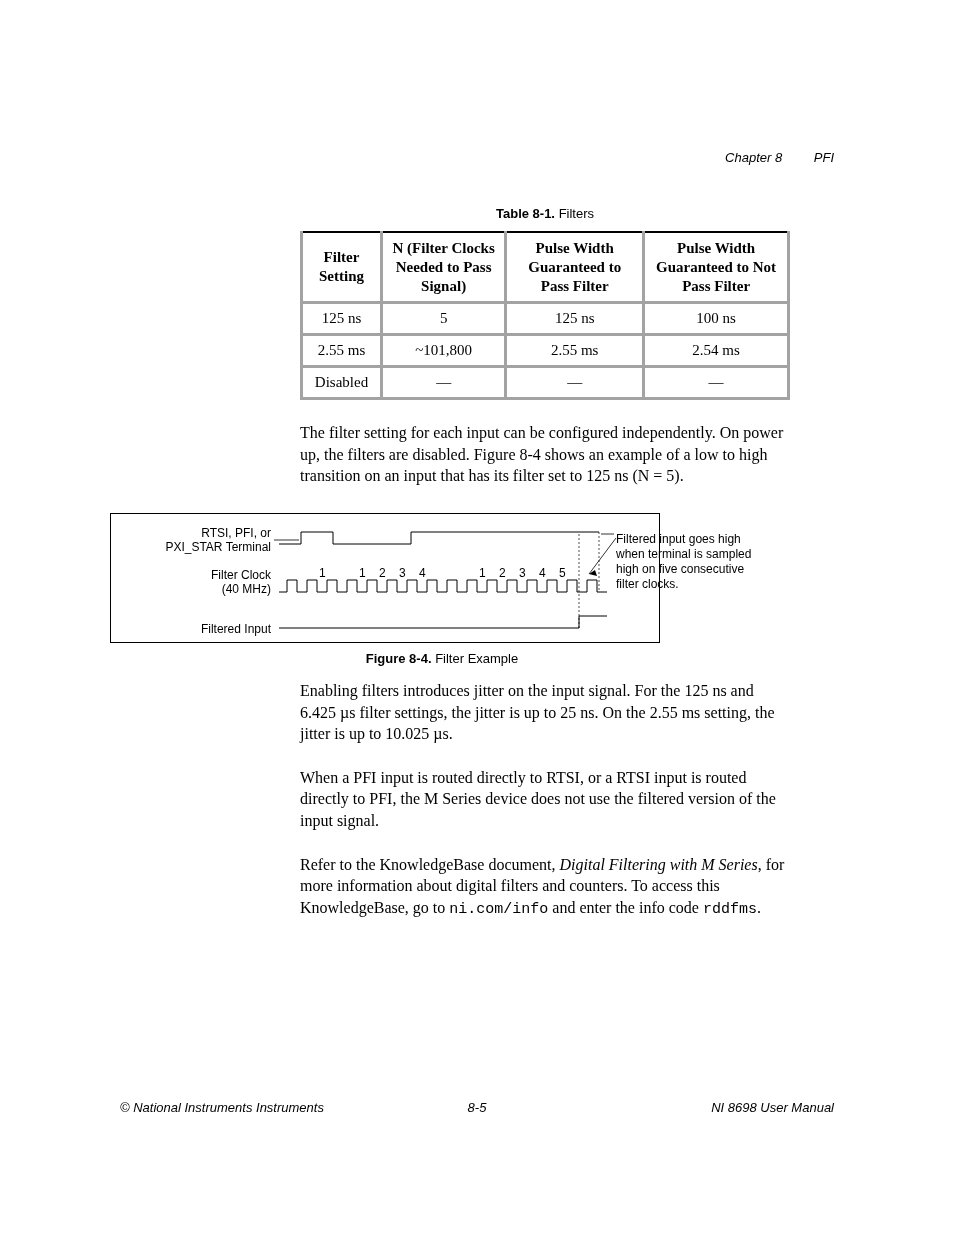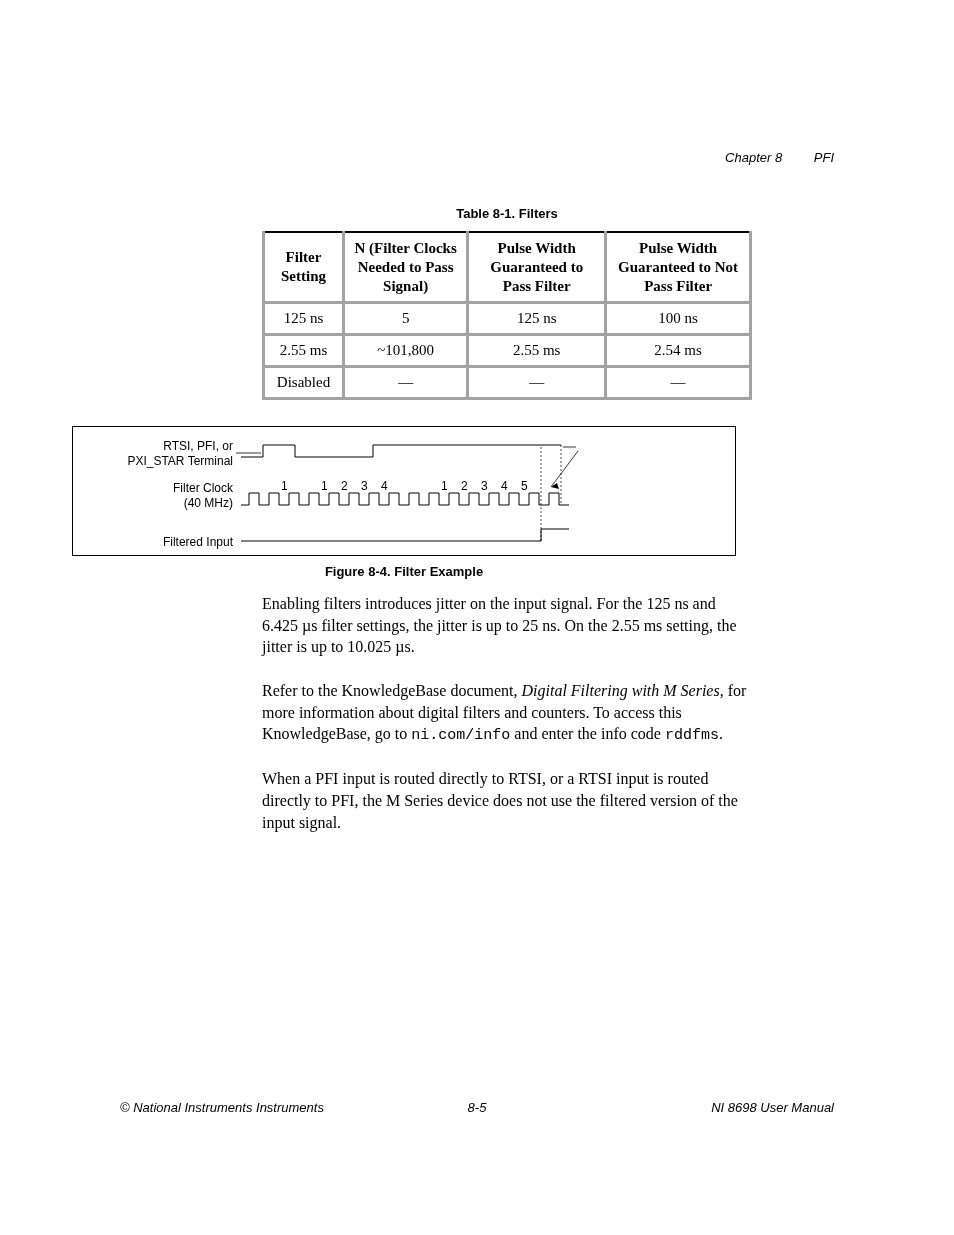--- a/index.html
+++ b/index.html
@@ -12,40 +12,40 @@
     height: 1235px;
     position: relative;
     box-sizing: border-box;
   }
   .page {
     position: absolute;
     left: 0; top: 0;
     width: 954px;
     height: 1235px;
     box-sizing: border-box;
-    padding: 150px 120px 0 72px;
+    padding: 150px 120px 0 110px;
   }
   .chapter-header {
     position: absolute;
     top: 150px;
     right: 120px;
     font-family: Arial, Helvetica, sans-serif;
     font-style: italic;
     font-size: 13px;
     color: #000;
   }
   .chapter-header .title { margin-left: 28px; font-style: italic; }
   .table-caption, .figure-caption {
     text-align: center;
     font-family: Arial, Helvetica, sans-serif;
     font-size: 13px;
     margin: 0 0 10px 0;
   }
   .table-caption .lbl, .figure-caption .lbl { font-weight: bold; }
-  .caption-title { font-weight: bold; }
+  .caption-title { font-weight: normal; }
   .content { margin-top: 56px; }
   .table-wrap { margin-left: 190px; width: 490px; }
   table.filters {
     border-collapse: collapse;
     width: 100%;
     font-size: 15px;
   }
   table.filters th, table.filters td {
     border: 3px solid #a3a3a3;
     padding: 6px 8px;
@@ -65,21 +65,21 @@
     width: 490px;
     font-size: 16px;
     line-height: 1.35;
   }
   .body-paragraph.tight { margin-top: 14px; }
   .mono { font-family: "Courier New", monospace; font-size: 15px; }
   em.title { font-style: italic; }
   .figure-box {
     margin: 26px 8px 8px 0;
     border: 1px solid #000;
-    width: 664px;
+    width: 550px;
     height: 130px;
     position: relative;
     font-family: Arial, Helvetica, sans-serif;
     font-size: 12px;
     box-sizing: border-box;
   }
   .sig-label { position: absolute; text-align: right; line-height: 1.2; }
   .footer {
     position: absolute;
     bottom: 120px;
@@ -149,20 +149,21 @@
           <tr>
             <td>Disabled</td>
             <td>—</td>
             <td>—</td>
             <td>—</td>
           </tr>
         </tbody>
       </table>
     </div>
 
+    <p class="body-paragraph">The filter setting for each input can be configured independently. On power up, the filters are disabled. Figure 8-4 shows an example of a low to high transition on an input that has its filter set to 125 ns (N = 5).</p>
 
     <div class="figure-box">
       <div class="sig-label" style="left:0; top:12px; width:160px;">
         <span>RTSI, PFI, or</span><br>
         <span>PXI_STAR Terminal</span>
       </div>
       <div class="sig-label" style="left:0; top:54px; width:160px;">
         <span>Filter Clock</span><br>
         <span>(40 MHz)</span>
       </div>
@@ -194,32 +195,33 @@
       <span class="tick-num" style="left:248px;">1</span>
       <span class="tick-num" style="left:268px;">2</span>
       <span class="tick-num" style="left:288px;">3</span>
       <span class="tick-num" style="left:308px;">4</span>
       <span class="tick-num" style="left:368px;">1</span>
       <span class="tick-num" style="left:388px;">2</span>
       <span class="tick-num" style="left:408px;">3</span>
       <span class="tick-num" style="left:428px;">4</span>
       <span class="tick-num" style="left:448px;">5</span>
 
+      <div class="right-note">Filtered input goes high when terminal is sampled high on five consecutive filter clocks.</div>
     </div>
 
     <p class="figure-caption" style="width:664px;">
       <span class="lbl">Figure 8-4.</span>
       <span class="caption-title">Filter Example</span>
     </p>
 
     <p class="body-paragraph tight">Enabling filters introduces jitter on the input signal. For the 125 ns and 6.425 µs filter settings, the jitter is up to 25 ns. On the 2.55 ms setting, the jitter is up to 10.025 µs.</p>
+    <p class="body-paragraph">When a PFI input is routed directly to RTSI, or a RTSI input is routed directly to PFI, the M Series device does not use the filtered version of the input signal.</p>
     <p class="body-paragraph">
       <span>Refer to the KnowledgeBase document, </span><em class="title">Digital Filtering with M Series</em><span>, for more information about digital filters and counters. To access this KnowledgeBase, go to </span><span class="mono">ni.com/info</span><span> and enter the info code </span><span class="mono">rddfms</span><span>.</span>
     </p>
-    <p class="body-paragraph">When a PFI input is routed directly to RTSI, or a RTSI input is routed directly to PFI, the M Series device does not use the filtered version of the input signal.</p>
 
   </div>
 
   <div class="footer">
     <span>© National Instruments Instruments</span>
     <span class="footer-center">8-5</span>
     <span>NI 8698 User Manual</span>
   </div>
 
 </div>

